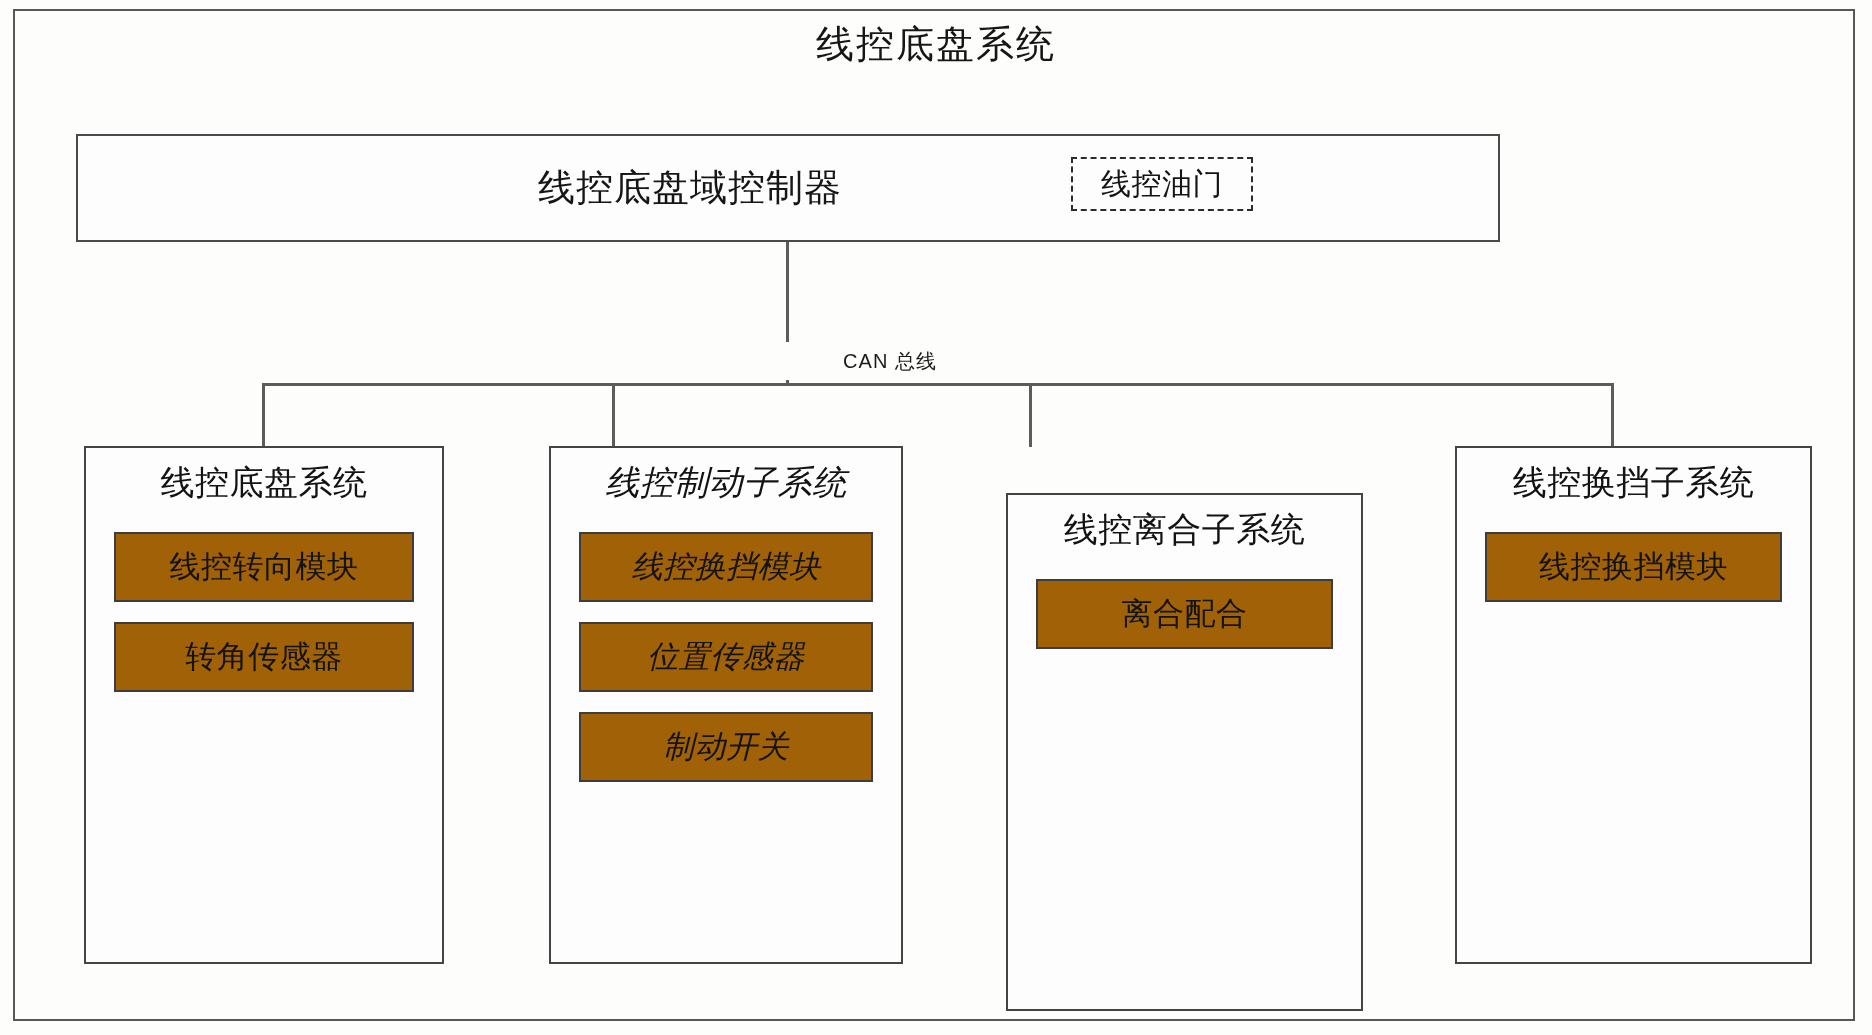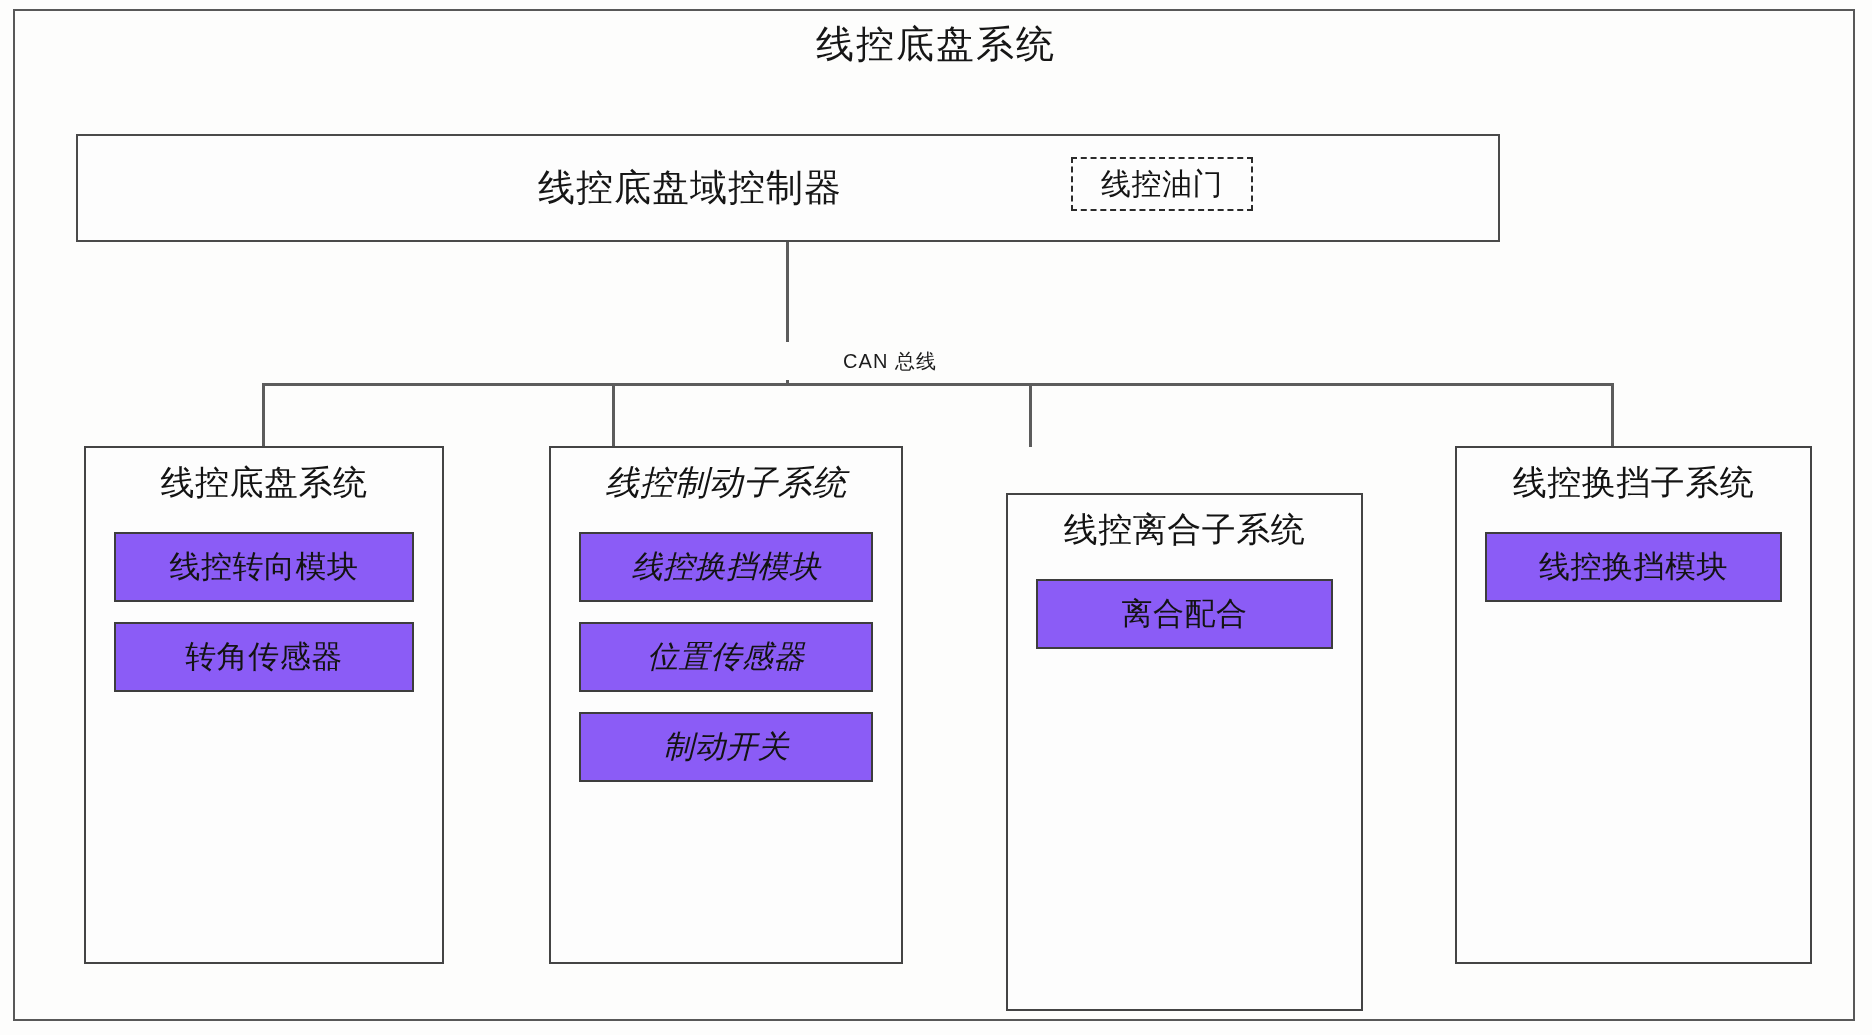--- a/index.html
+++ b/index.html
@@ -129,21 +129,21 @@
     top: 84px;
   }
   .module-box {
     border: 2px solid #3d3d3d;
     box-sizing: border-box;
     height: 70px;
     margin-bottom: 20px;
     display: flex;
     align-items: center;
     justify-content: center;
-    background: #8b5cf6;
+    background: #a16207;
   }
   .module-label {
     font-size: 31px;
     line-height: 36px;
     letter-spacing: 0.5px;
     color: #131313;
     white-space: nowrap;
   }
 </style>
 </head>

